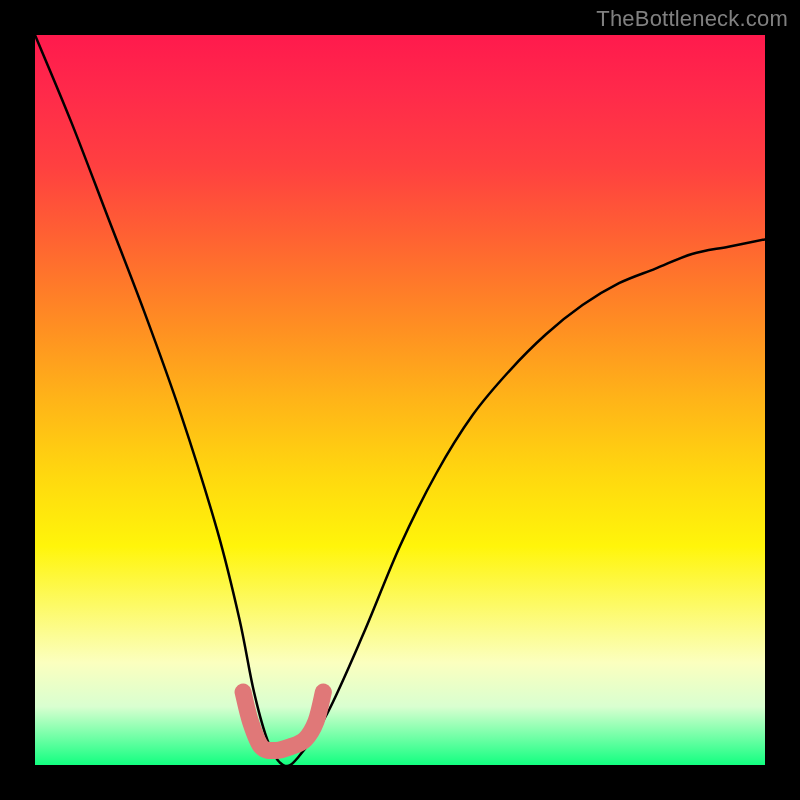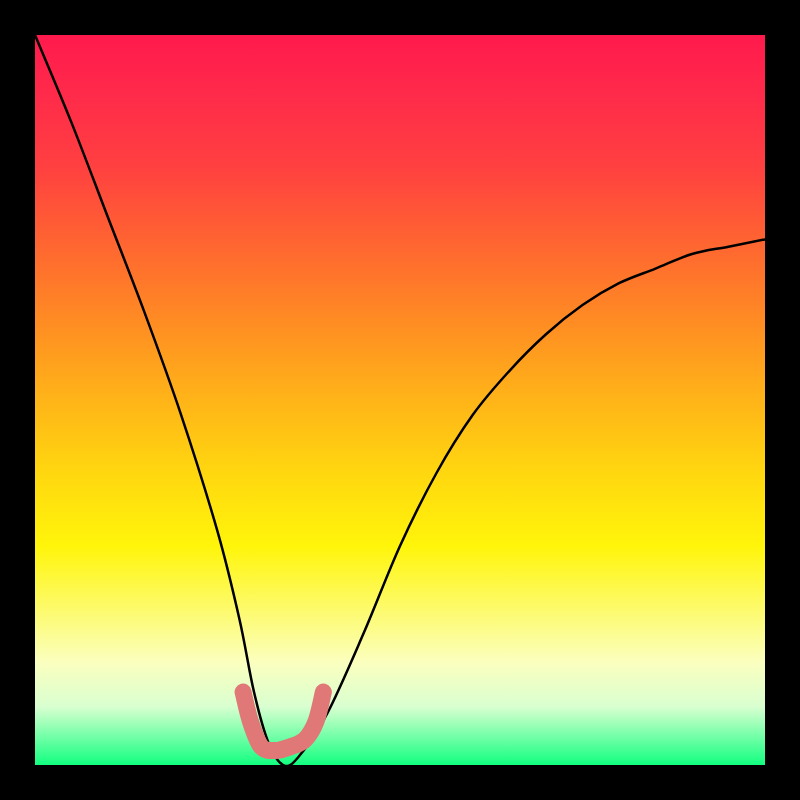--- a/index.html
+++ b/index.html
@@ -48,13 +48,14 @@
 </head>
 <body>
 
 <div class="stage">
   <div class="plot-area">
     <svg class="curve-layer" viewBox="0 0 730 730" preserveAspectRatio="none">
       <path fill="none" stroke="#000" stroke-width="2.5" stroke-linecap="round" d="M 0.00 0.00 C 6.08 14.60, 24.33 57.18, 36.50 87.60 C 48.67 118.02, 60.83 150.87, 73.00 182.50 C 85.17 214.13, 97.33 244.55, 109.50 277.40 C 121.67 310.25, 133.83 343.10, 146.00 379.60 C 158.17 416.10, 172.77 462.33, 182.50 496.40 C 192.23 530.47, 198.32 557.23, 204.40 584.00 C 210.48 610.77, 214.13 636.32, 219.00 657.00 C 223.87 677.68, 228.73 695.93, 233.60 708.10 C 238.47 720.27, 243.33 727.57, 248.20 730.00 C 253.07 732.43, 255.50 731.22, 262.80 722.70 C 270.10 714.18, 281.05 699.58, 292.00 678.90 C 302.95 658.22, 316.33 626.58, 328.50 598.60 C 340.67 570.62, 352.83 537.77, 365.00 511.00 C 377.17 484.23, 389.33 459.90, 401.50 438.00 C 413.67 416.10, 425.83 396.63, 438.00 379.60 C 450.17 362.57, 462.33 349.18, 474.50 335.80 C 486.67 322.42, 498.83 310.25, 511.00 299.30 C 523.17 288.35, 535.33 278.62, 547.50 270.10 C 559.67 261.58, 571.83 254.28, 584.00 248.20 C 596.17 242.12, 608.33 238.47, 620.50 233.60 C 632.67 228.73, 644.83 222.65, 657.00 219.00 C 669.17 215.35, 681.33 214.13, 693.50 211.70 C 705.67 209.27, 723.92 205.62, 730.00 204.40" id="curve-path"></path>
       <path fill="none" stroke="#e07878" stroke-width="17" stroke-linecap="round" stroke-linejoin="round" d="M 208.05 657.00 C 209.27 661.87, 212.31 677.08, 215.35 686.20 C 218.39 695.33, 222.04 706.88, 226.30 711.75 C 230.56 716.62, 236.03 715.40, 240.90 715.40 C 245.77 715.40, 250.63 713.58, 255.50 711.75 C 260.37 709.92, 265.84 708.71, 270.10 704.45 C 274.36 700.19, 278.01 694.11, 281.05 686.20 C 284.09 678.29, 287.13 661.87, 288.35 657.00" id="trough-path"></path>
     </svg>
   </div>
+  <div class="watermark">TheBottleneck.com</div>
 </div>
 
 </body></html>

